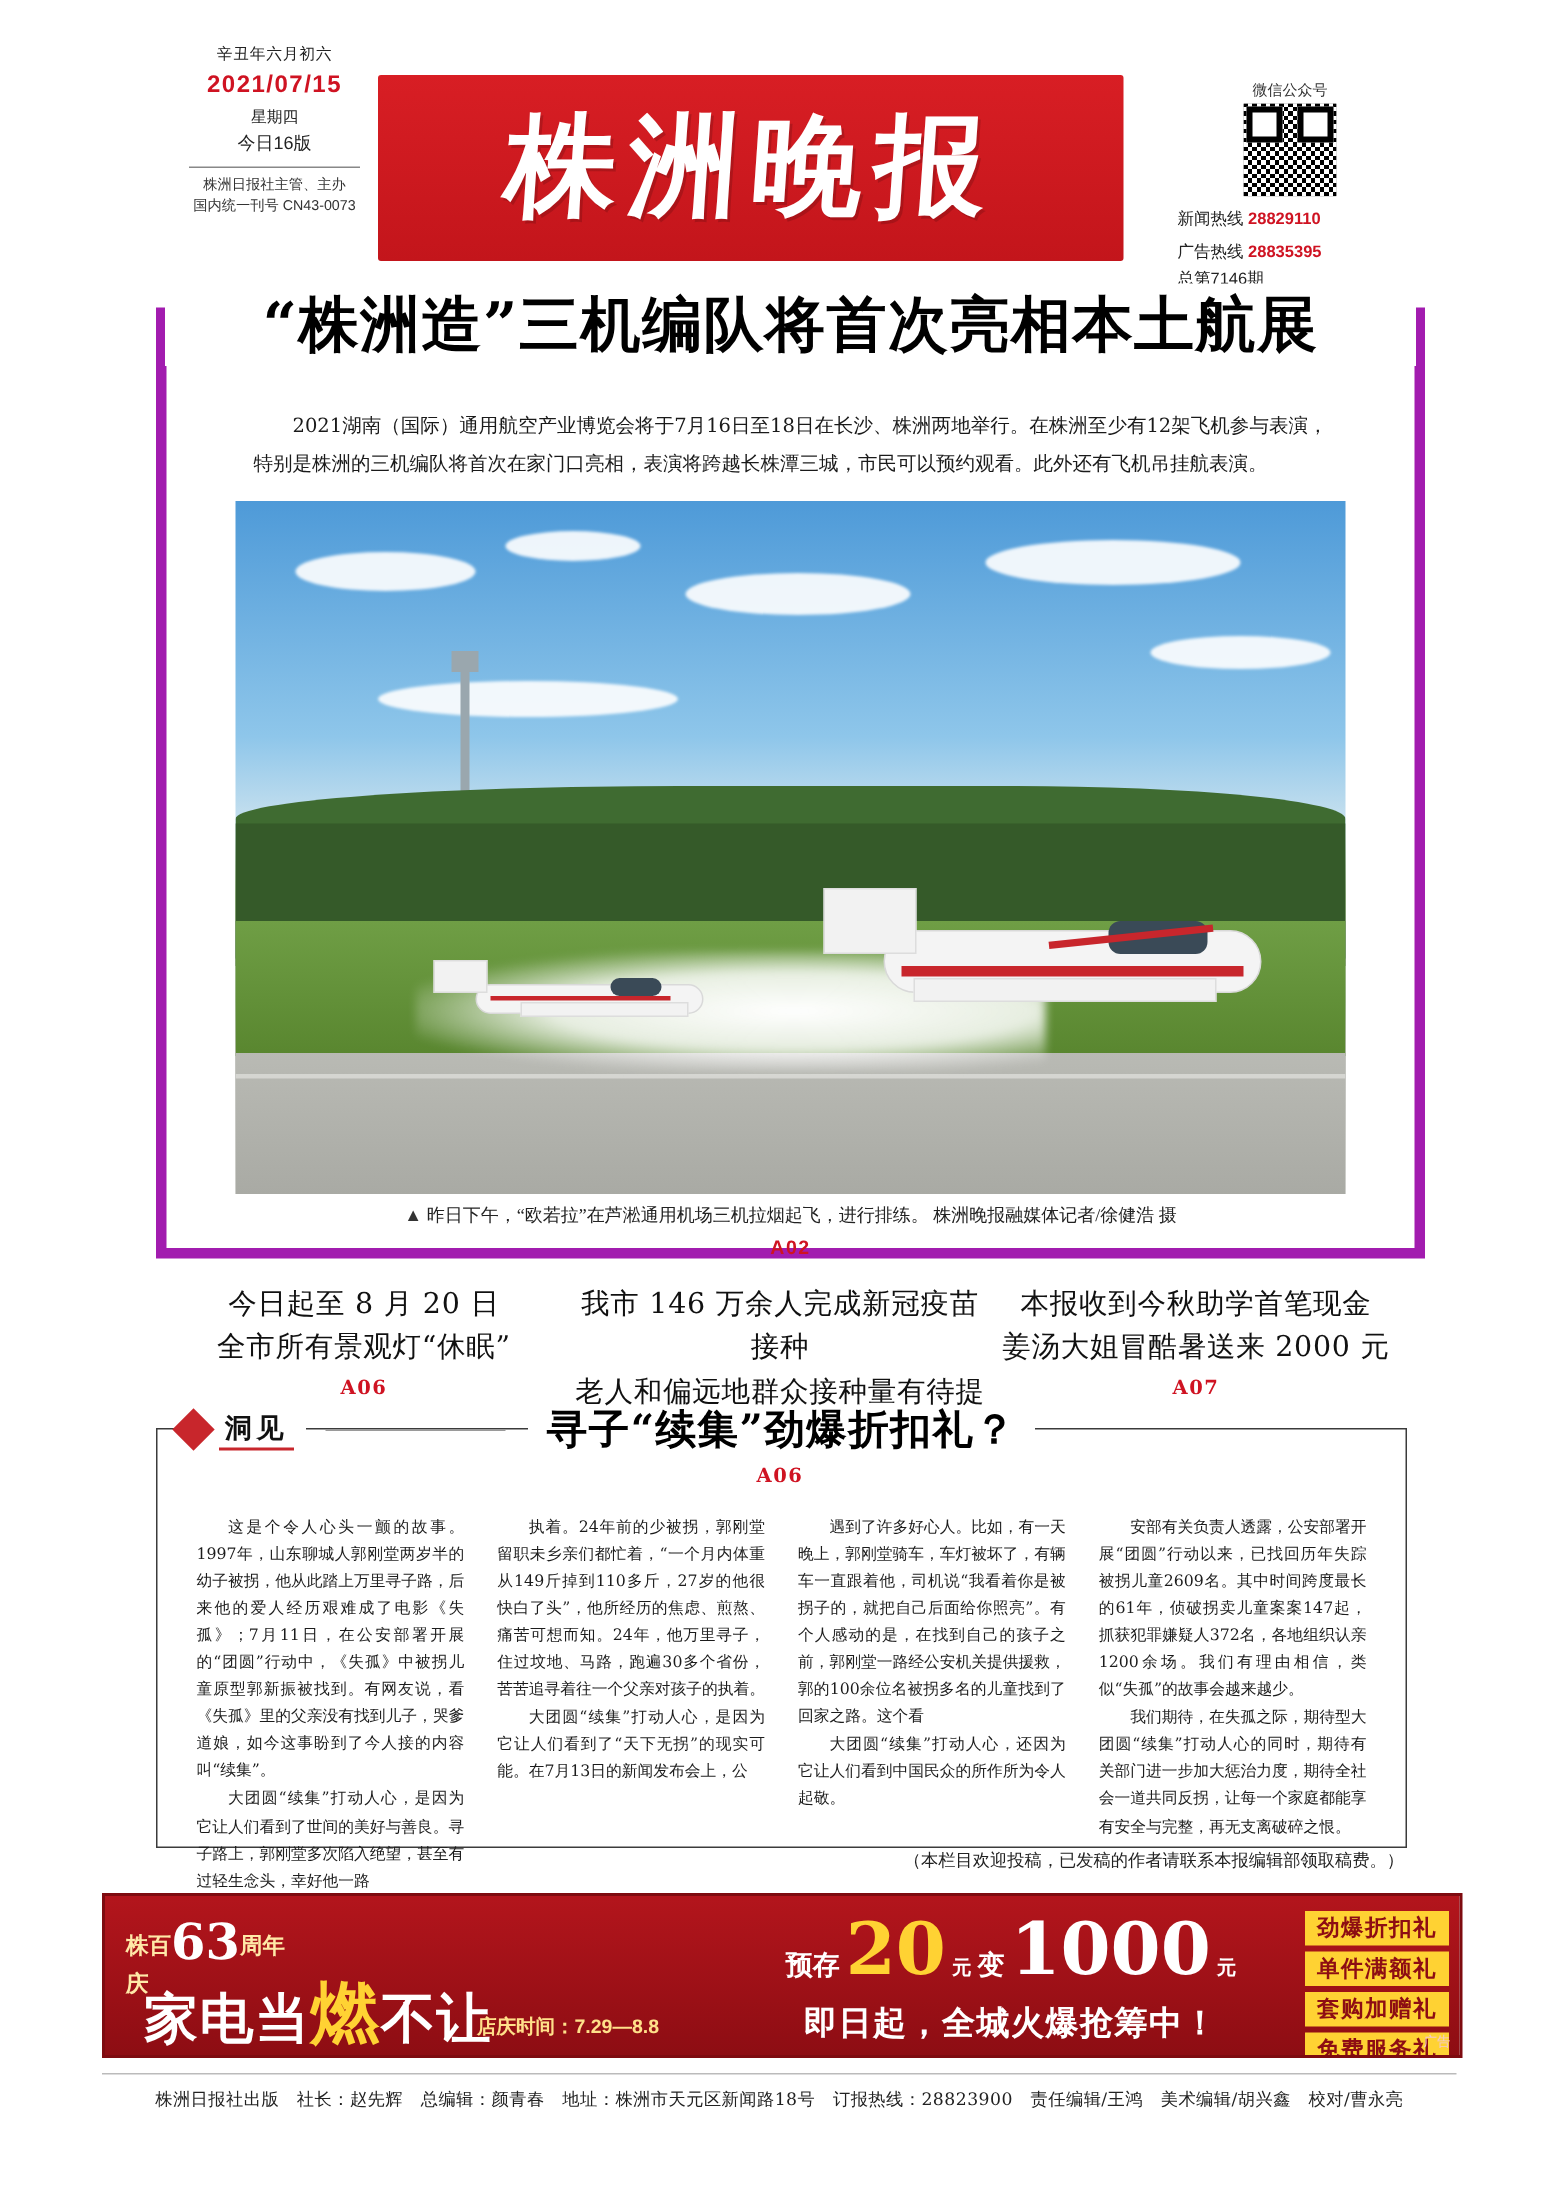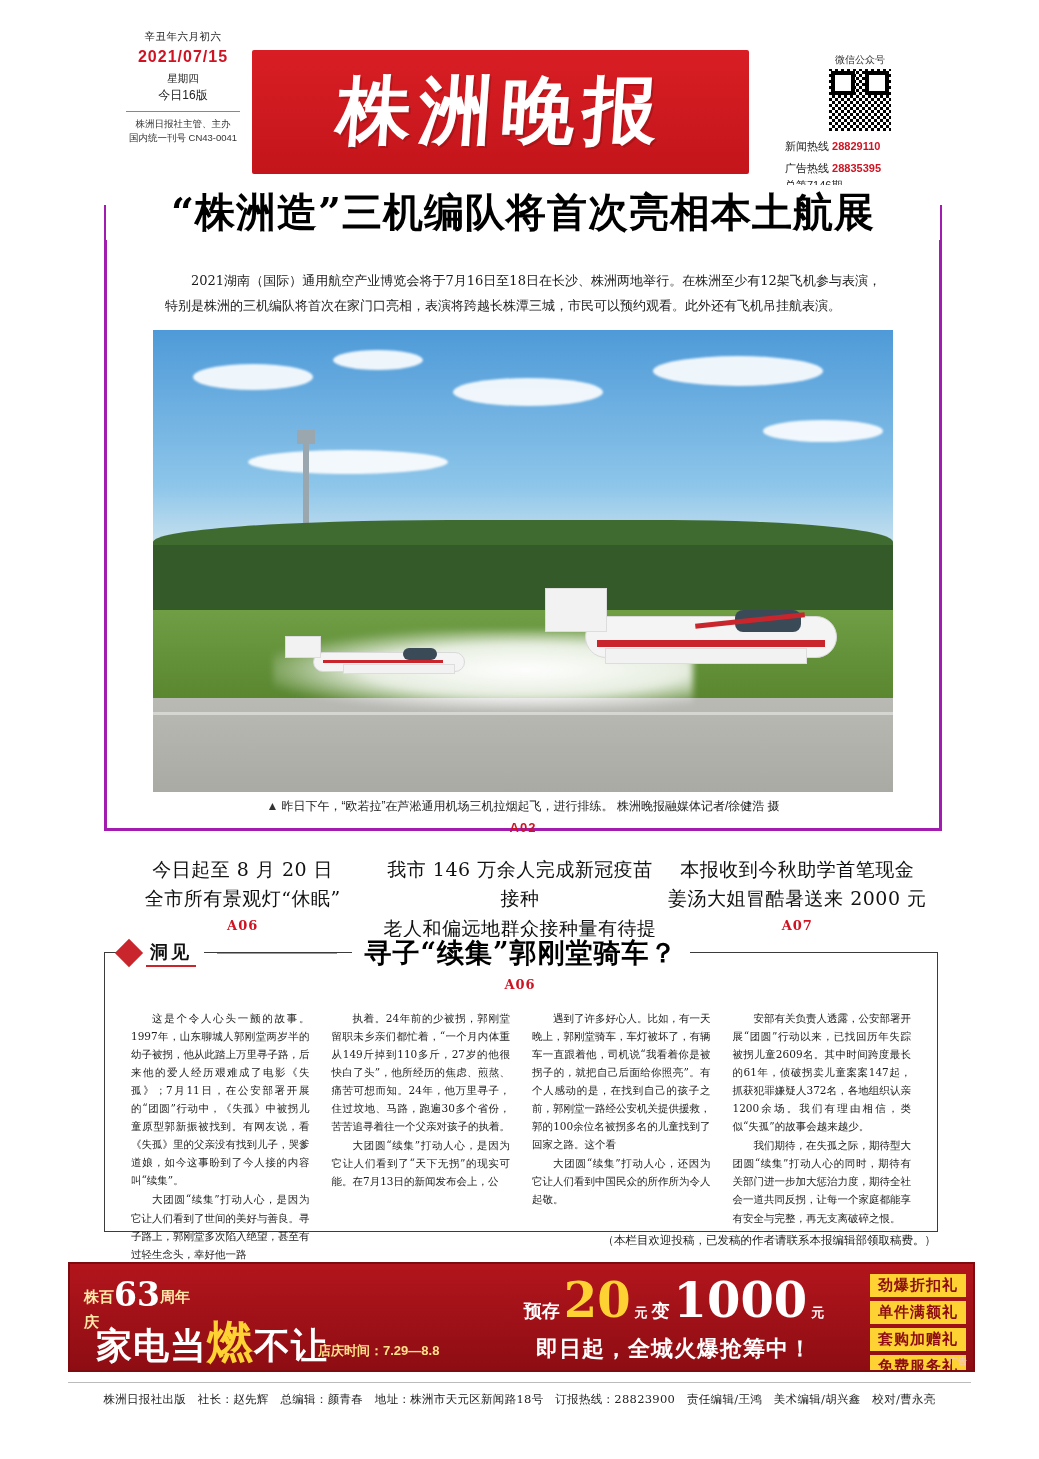--- a/index.html
+++ b/index.html
@@ -57,21 +57,21 @@
   .qr:before{left:2px;top:2px;}
   .qr:after{right:2px;top:2px;}
   .qr-cap{text-align:center;font-size:10px;margin-top:3px;color:#333;}
   .mh-right .hot{margin-top:4px;line-height:1.65;font-size:11px;}
   .mh-right .hot .num{color:#cf1322;font-weight:bold;}
   .mh-right .issue{font-size:11px;margin-top:1px;}
 
   
   .lead{
     position:absolute;left:104px;top:205px;width:832px;height:620px;
-    border:3px solid #a21caf;
+    border:7px solid #a21caf;
   }
   .lead-title{
     position:absolute;left:-1px;top:-23px;width:834px;text-align:center;
     font-family:"DejaVu Serif","Liberation Serif",serif;
     font-size:40px;font-weight:bold;letter-spacing:1px;color:#000;
     background:#fff;
   }
   .lead-title span{background:#fff;padding:0 10px;}
   .lead-deck{
     position:absolute;left:58px;top:60px;width:716px;
@@ -98,21 +98,21 @@
   .plane .stripe{position:absolute;background:#c8262c;}
   .plane .wing{position:absolute;background:#f2f2f2;border:1px solid #ddd;}
   .plane .tail{position:absolute;background:#f2f2f2;border:1px solid #ddd;}
   .plane .canopy{position:absolute;background:#3a4a57;border-radius:8px;}
   .plane-main{left:392px;top:258px;width:320px;height:110px;}
   .plane-small{left:130px;top:300px;width:200px;height:62px;}
 
   .photo-cap{
     position:absolute;left:46px;top:590px;width:740px;
     font-size:12px;color:#222;text-align:center;
-    font-family:Liberation Sans, sans-serif;
+    font-family:Liberation Serif, serif;
   }
   .photo-cap .tri{color:#333;}
   .lead-page{
     position:absolute;left:0;top:612px;width:832px;text-align:center;
     font-size:13px;font-weight:bold;color:#cf1322;letter-spacing:1px;
   }
 
   
   .teasers{position:absolute;left:104px;top:855px;width:832px;display:flex;}
   .teaser{flex:1;text-align:center;font-family:"DejaVu Serif","Liberation Serif",serif;}
@@ -184,21 +184,21 @@
 <div class="page">
 
   <div class="masthead">
     <div class="mh-left">
       <div class="lunar">辛丑年六月初六</div>
       <div class="date">2021/07/15</div>
       <div class="wk">星期四</div>
       <div class="pages">今日16版</div>
       <div class="rule"></div>
       <div class="pub">株洲日报社主管、主办</div>
-      <div class="pub">国内统一刊号 CN43-0041</div>
+      <div class="pub">国内统一刊号 CN43-0073</div>
     </div>
 
     <div class="mh-logo">
       <div class="logo-text">株洲晚报</div>
     </div>
 
     <div class="mh-right">
       <div class="qr-cap">微信公众号</div>
       <div class="qr"></div>
       <div class="hot">
@@ -277,21 +277,21 @@
     </div>
   </div>
 
   <div class="opinion">
     <div class="op-flagline"></div>
     <div class="op-flag">
       <span class="op-diamond"></span>
       <span class="op-flagtext">洞见</span>
     </div>
     <div class="op-title">
-      <span>寻子“续集”郭刚堂骑车？</span>
+      <span>寻子“续集”劲爆折扣礼？</span>
     </div>
     <div class="op-cols">
       <div class="op-col">
         <p>这是个令人心头一颤的故事。1997年，山东聊城人郭刚堂两岁半的幼子被拐，他从此踏上万里寻子路，后来他的爱人经历艰难成了电影《失孤》；7月11日，在公安部署开展的“团圆”行动中，《失孤》中被拐儿童原型郭新振被找到。有网友说，看《失孤》里的父亲没有找到儿子，哭爹道娘，如今这事盼到了今人接的内容叫“续集”。</p>
         <p>大团圆“续集”打动人心，是因为它让人们看到了世间的美好与善良。寻子路上，郭刚堂多次陷入绝望，甚至有过轻生念头，幸好他一路</p>
       </div>
       <div class="op-col">
         <p>执着。24年前的少被拐，郭刚堂留职未乡亲们都忙着，“一个月内体重从149斤掉到110多斤，27岁的他很快白了头”，他所经历的焦虑、煎熬、痛苦可想而知。24年，他万里寻子，住过坟地、马路，跑遍30多个省份，苦苦追寻着往一个父亲对孩子的执着。</p>
         <p>大团圆“续集”打动人心，是因为它让人们看到了“天下无拐”的现实可能。在7月13日的新闻发布会上，公</p>
       </div>

